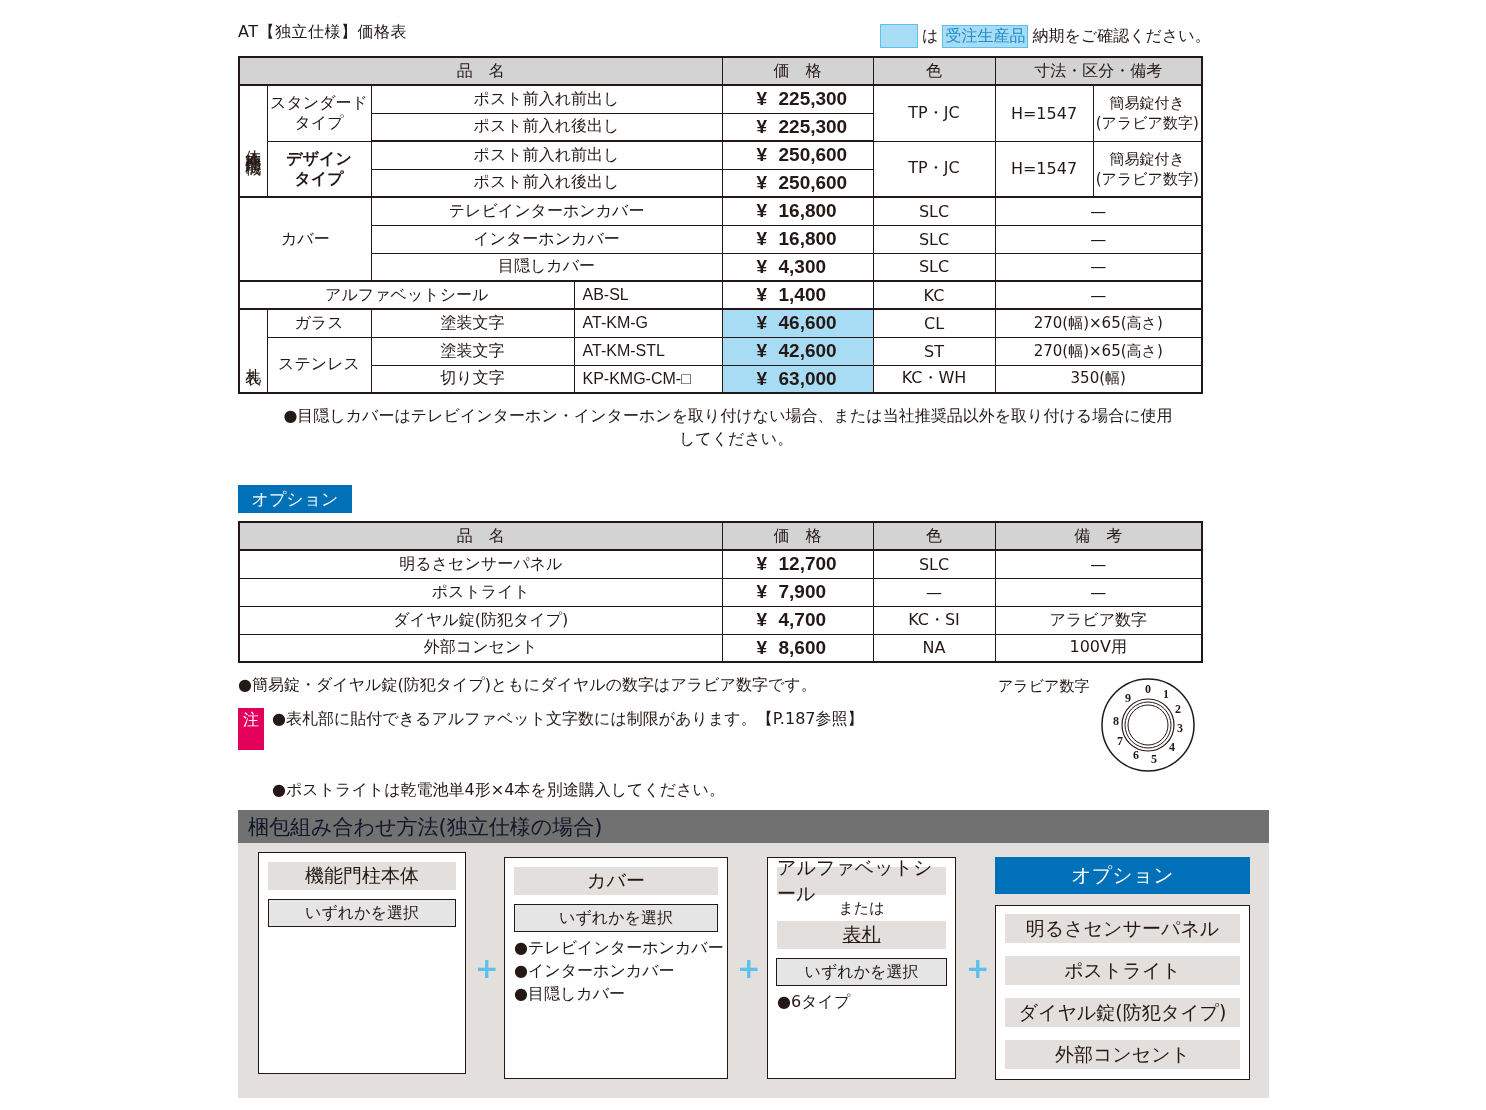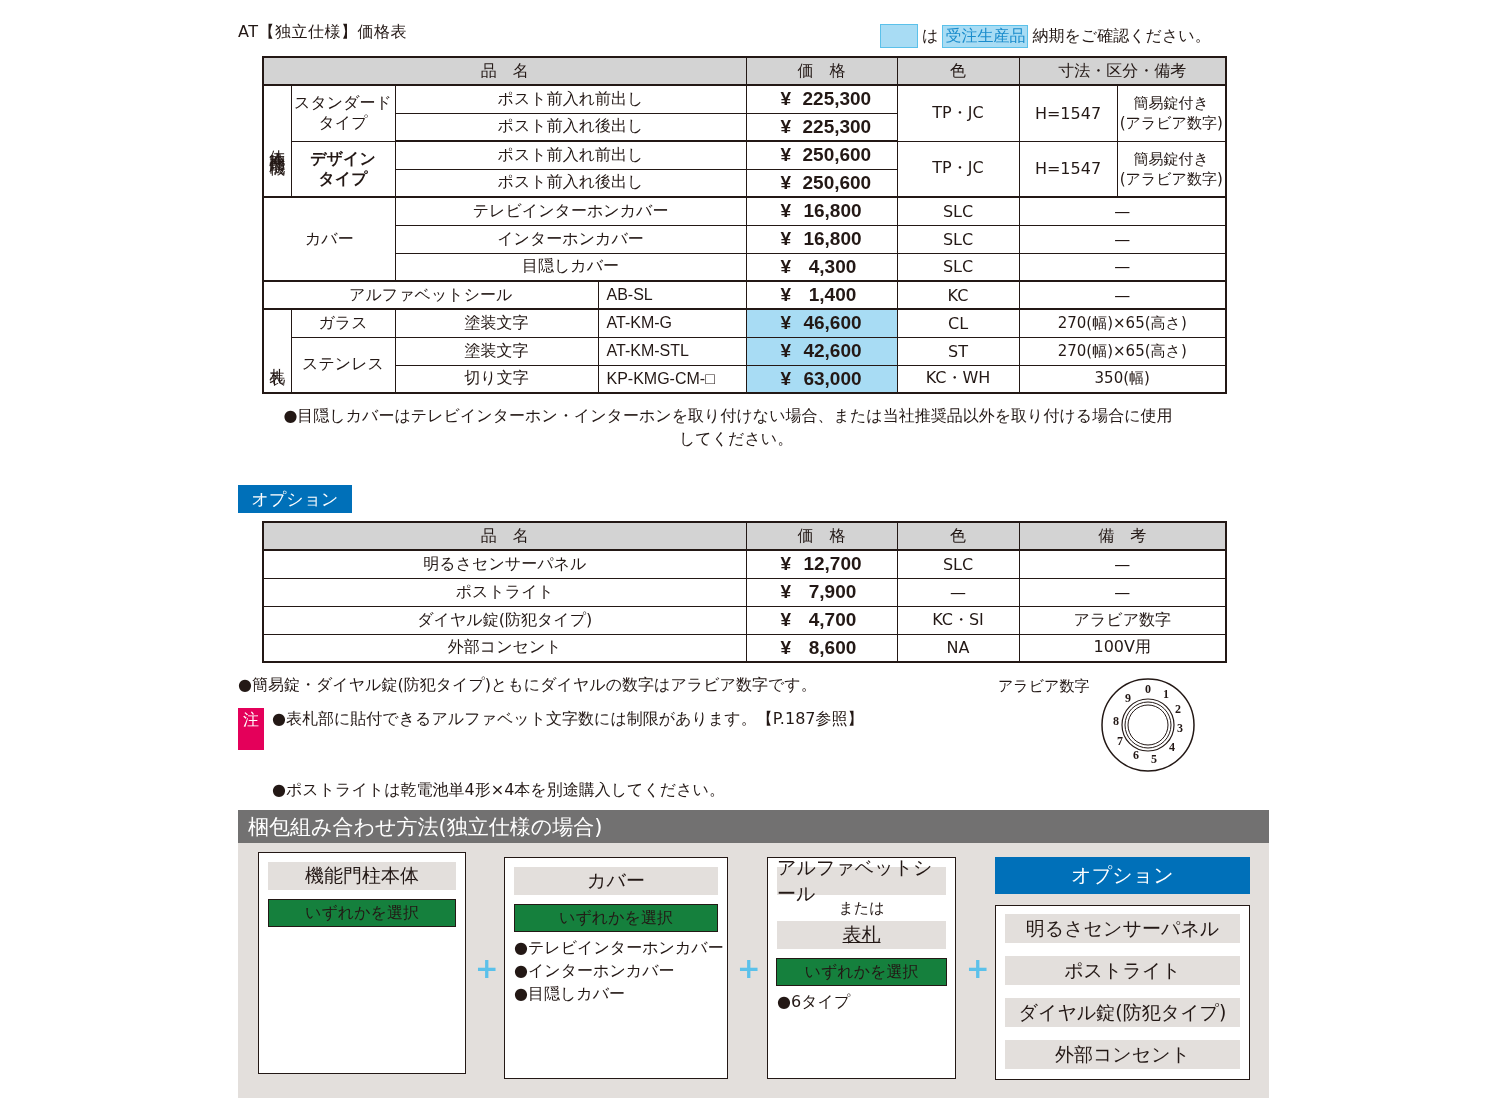--- a/index.html
+++ b/index.html
@@ -2,40 +2,40 @@
 <html><head>
 <meta charset="utf-8">
 <style>
   html,body{margin:0;padding:0;background:#fff;}
   body{width:1486px;height:1110px;position:relative;font-family:"DejaVu Sans","Liberation Sans",sans-serif;color:#231815;overflow:hidden;}
   .abs{position:absolute;}
   .title{left:238px;top:22px;font-size:16px;letter-spacing:0.5px;}
   .legend{left:880px;top:24px;font-size:16px;display:flex;align-items:center;gap:4px;}
   .legend .swatch{width:36px;height:22px;background:#a8dcf4;border:1px solid #5bc1ea;display:inline-block;}
   .legend .tag{background:#a8dcf4;border:1px solid #5bc1ea;color:#1a8ccc;padding:0 2px;}
-  table.t{border-collapse:collapse;position:absolute;font-size:16px;table-layout:fixed;margin-left:24px;}
+  table.t{border-collapse:collapse;position:absolute;font-size:16px;table-layout:fixed;}
   table.t td,table.t th{border:1px solid #231815;text-align:center;vertical-align:middle;padding:0;white-space:nowrap;overflow:hidden;}
   table.t th{background:#d3d3d3;font-weight:normal;}
   table.t .thick-b{border-bottom:2.5px solid #231815;}
   table.t .price{font-weight:bold;font-family:"Liberation Sans",sans-serif;font-size:19px;text-align:left;padding-left:34px;}
   table.t .price .yen{display:inline-block;width:22px;}
-  table.t .price .amt{display:inline-block;width:60px;text-align:center;}
+  table.t .price .amt{display:inline-block;width:60px;text-align:left;}
   table.t .price.blue{background:#a8dcf4;}
   table.t .vert{writing-mode:vertical-rl;text-orientation:upright;letter-spacing:-2px;font-size:16px;line-height:1;}
   table.t .model{text-align:left;padding-left:8px;font-family:"Liberation Sans",sans-serif;font-size:16px;}
   .note{font-size:16px;line-height:23px;}
   .opt-tag{left:238px;top:485px;width:114px;height:28px;background:#0070b9;color:#fff;font-size:17px;display:flex;align-items:center;justify-content:center;}
   .chu{left:238px;top:708px;width:26px;height:42px;background:#e4005a;color:#fff;font-size:16px;display:flex;align-items:flex-start;justify-content:center;padding-top:2px;box-sizing:border-box;}
   .dial-label{left:998px;top:677px;font-size:15px;}
   .dial{left:1100px;top:677px;width:96px;height:96px;}
   .pack{left:238px;top:810px;width:1031px;height:288px;background:#e3dfdc;}
-  .pack-head{left:238px;top:810px;width:1031px;height:33px;background:#727171;color:#ffffff;font-size:21px;padding-left:10px;box-sizing:border-box;display:flex;align-items:center;}
+  .pack-head{left:238px;top:810px;width:1031px;height:33px;background:#727171;color:#0f172a;font-size:21px;padding-left:10px;box-sizing:border-box;display:flex;align-items:center;}
   .box{background:#fff;border:1.5px solid #231815;box-sizing:border-box;}
   .box-title{background:#e3dfdc;font-size:19px;display:flex;align-items:center;justify-content:center;}
-  .select{border:1.5px solid #231815;background:#15803d;font-size:16px;display:flex;align-items:center;justify-content:center;box-sizing:border-box;}
+  .select{border:1.5px solid #231815;background:#e5e5e5;font-size:16px;display:flex;align-items:center;justify-content:center;box-sizing:border-box;}
   .bullets{font-size:16px;line-height:23px;}
   .plus{color:#5bc1ea;font-size:28px;font-weight:bold;line-height:1;}
   .opt-head{background:#0070b9;color:#fff;font-size:20px;display:flex;align-items:center;justify-content:center;}
   .opt-item{background:#e3dfdc;font-size:19px;display:flex;align-items:center;justify-content:center;}
 </style>
 </head>
 <body>
 
 <div class="abs title">AT【独立仕様】価格表</div>
 <div class="abs legend">

